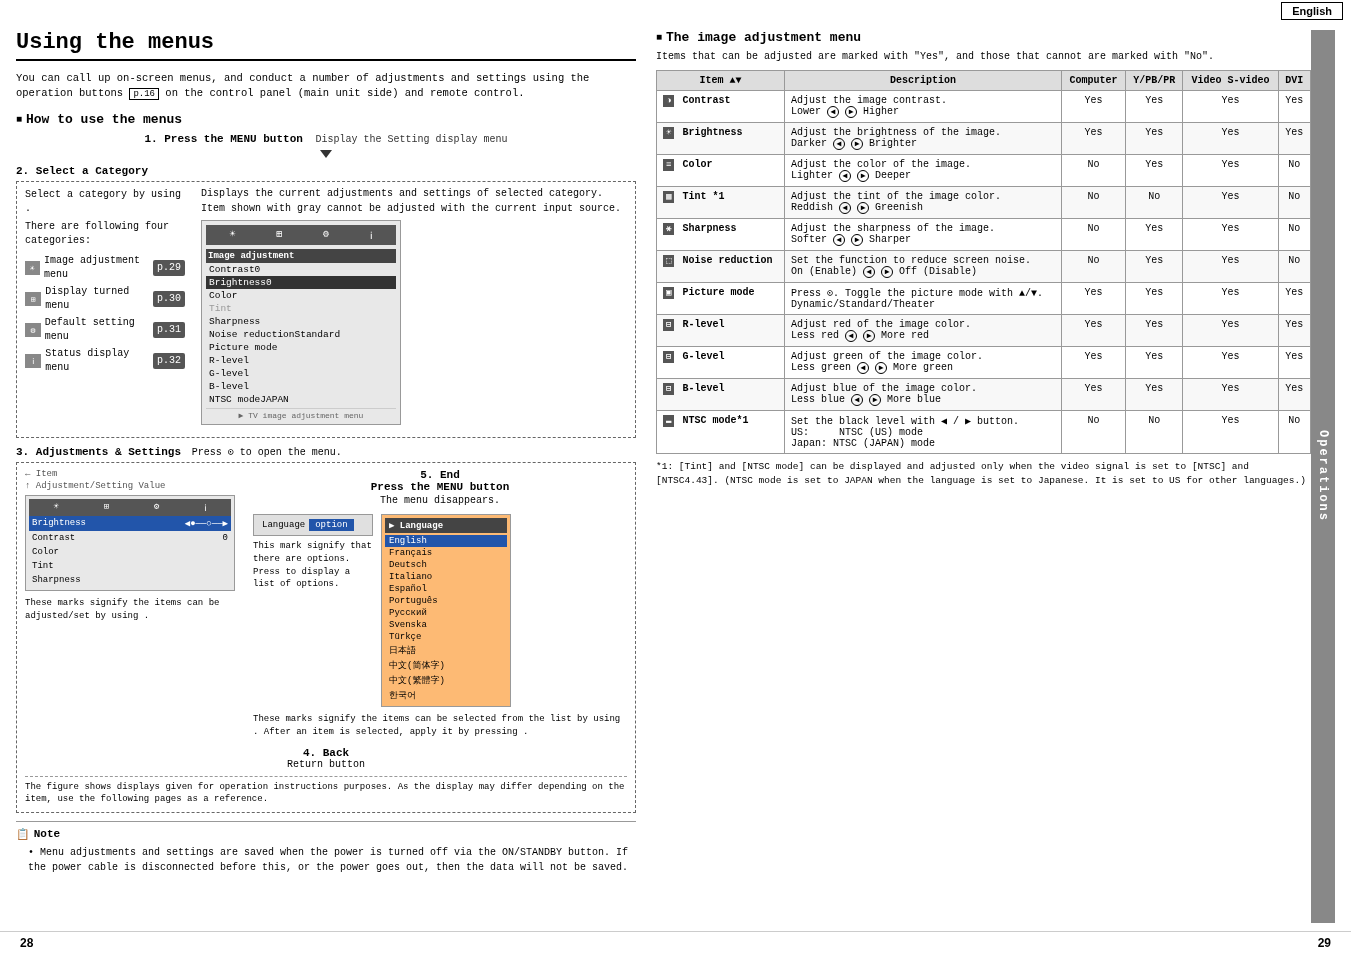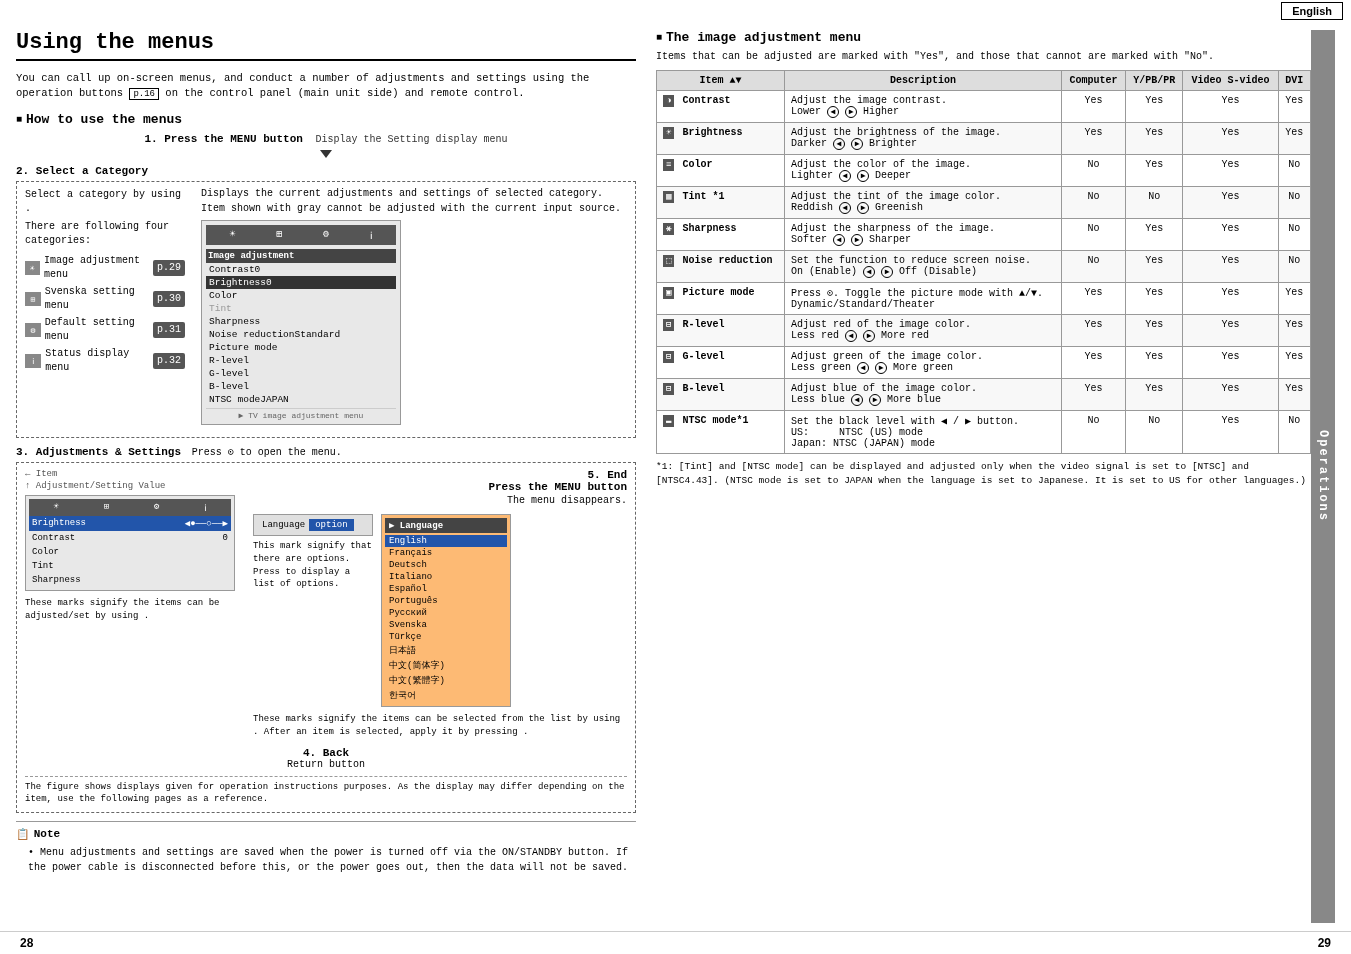--- a/index.html
+++ b/index.html
@@ -336,21 +336,21 @@
           <p style="font-size:10px; margin-bottom:6px;">There are following four categories:</p>
 
           <div class="menu-items-list">
             <div class="menu-item-entry">
               <div class="menu-item-icon">☀</div>
               <span class="menu-item-label">Image adjustment menu</span>
               <span class="page-badge">p.29</span>
             </div>
             <div class="menu-item-entry">
               <div class="menu-item-icon">⊞</div>
-              <span class="menu-item-label">Svenska setting menu</span>
+              <span class="menu-item-label">Display turned menu</span>
               <span class="page-badge">p.30</span>
             </div>
             <div class="menu-item-entry">
               <div class="menu-item-icon">⚙</div>
               <span class="menu-item-label">Default setting menu</span>
               <span class="page-badge">p.31</span>
             </div>
             <div class="menu-item-entry">
               <div class="menu-item-icon">ℹ</div>
               <span class="menu-item-label">Status display menu</span>
@@ -457,21 +457,21 @@
               </div>
             <div class="adj-menu-row">
                 <span>Sharpness</span>
                 <span></span>
               </div>
           </div>
           <p style="font-size:9px; margin-top:6px; line-height:1.4;">These marks signify the items can be adjusted/set by using .</p>
         </div>
 
         <div class="adj-right">
-          <div style="margin-bottom:8px; text-align:right;">
+          <div style="margin-bottom:8px; text-align:center;">
             <div style="font-weight:bold; font-size:11px;">5. End</div>
             <div style="font-weight:bold; font-size:11px; margin-bottom:2px;">Press the MENU button</div>
             <div style="font-size:10px;">The menu disappears.</div>
           </div>
 
           <div style="display:flex; gap:8px; align-items:flex-start;">
             <div>
 
               <div style="border:1px solid #999; background:#e0e0e0; padding:4px 8px; font-size:9px; margin-bottom:4px; display:flex; align-items:center; gap:4px;">
                 <span>Language</span>

